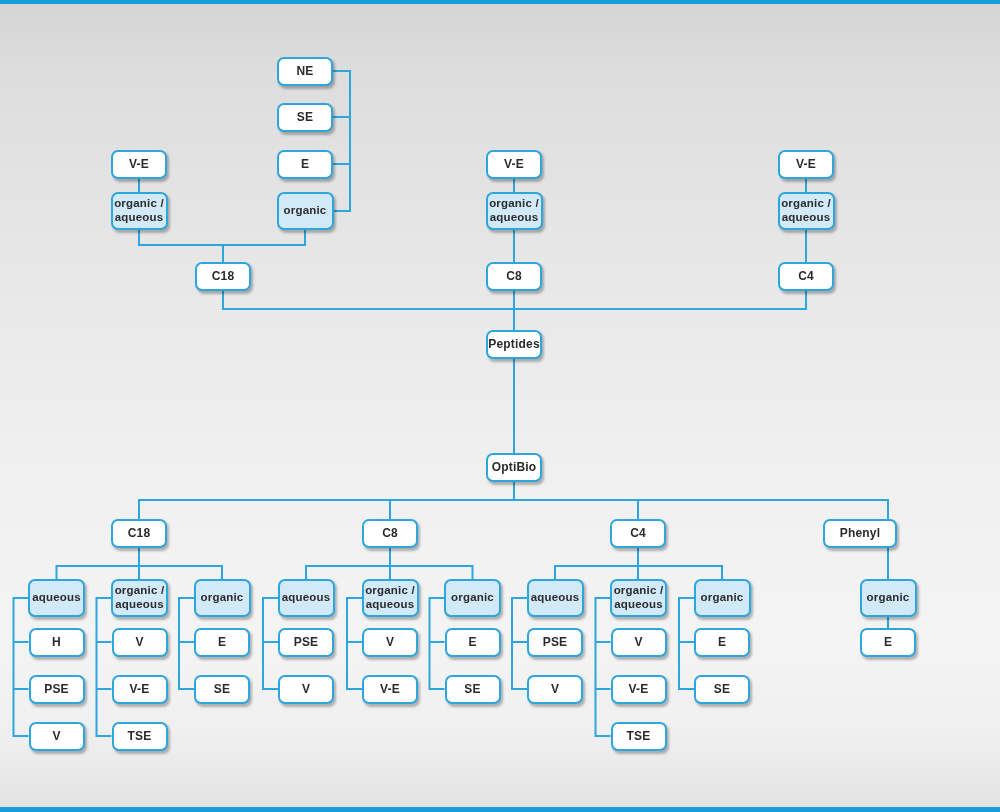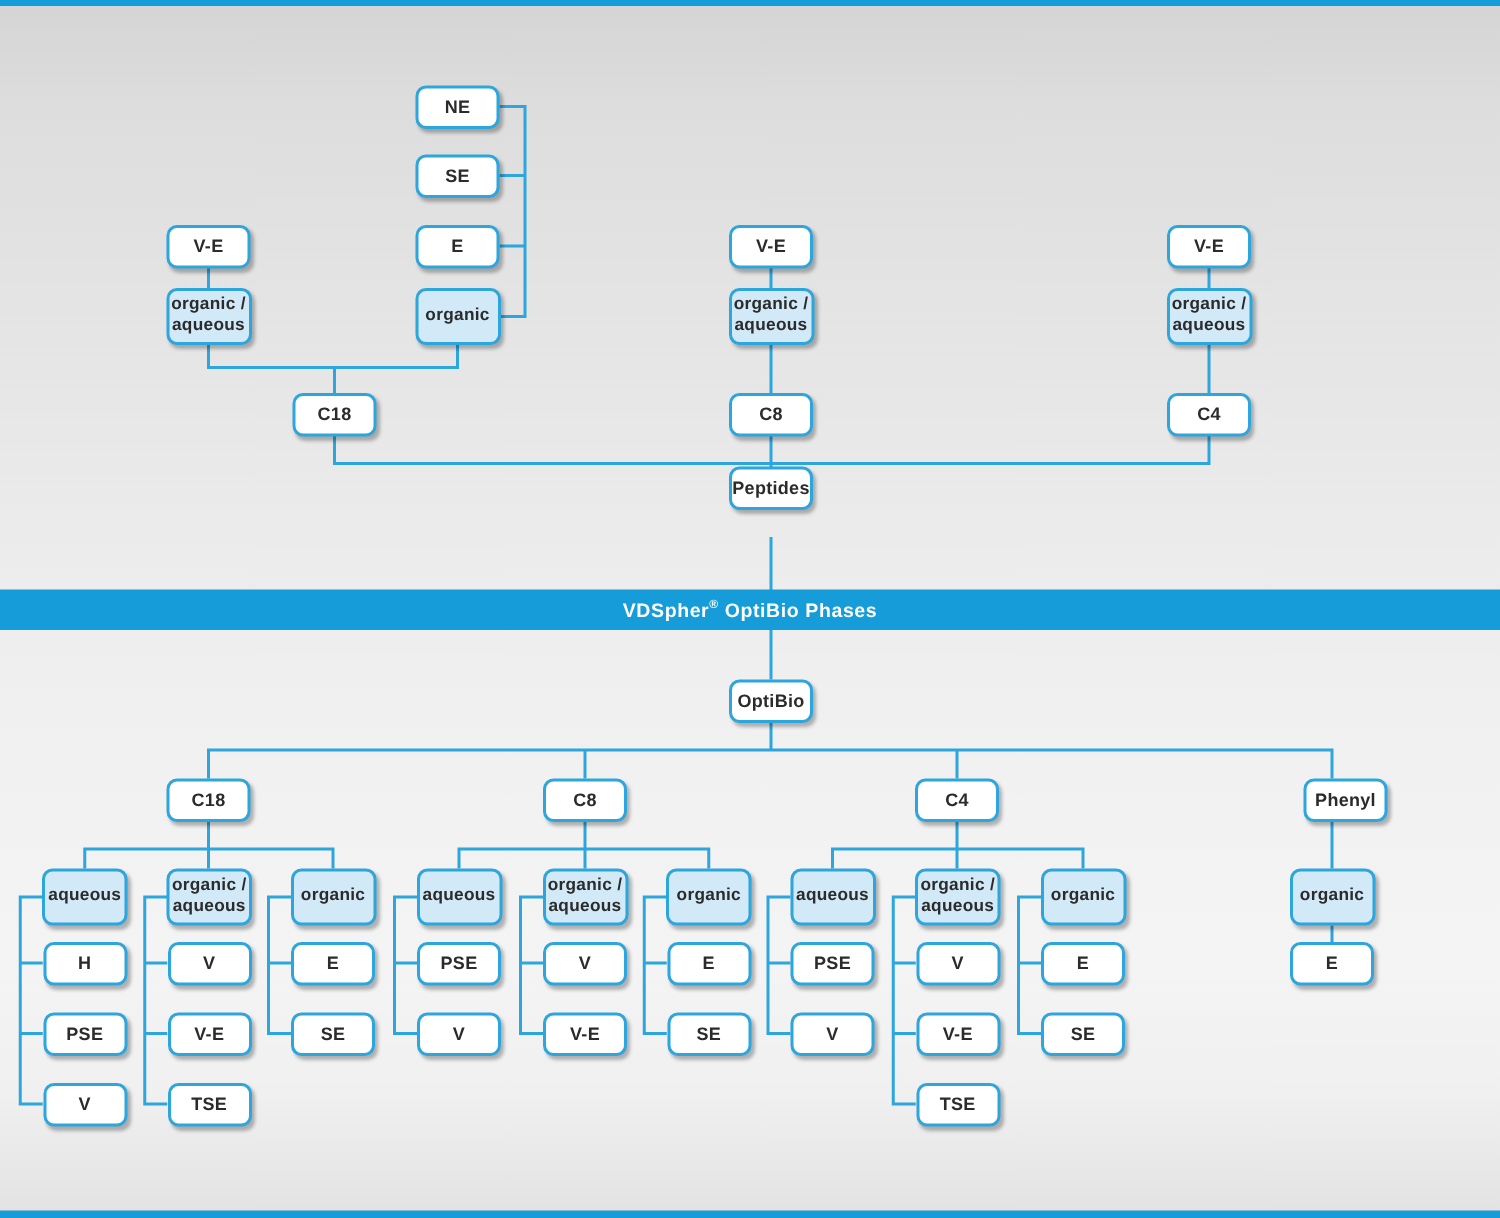--- a/index.html
+++ b/index.html
@@ -76,49 +76,44 @@
       <path d="M111.5 598 H96.5 V736 H111.5 M96.5 642 H111.5 M96.5 689 H111.5"></path>
       <path d="M194 598 H179 V689 H194 M179 642 H194"></path>
       <path d="M278 598 H263 V689 H278 M263 642 H278"></path>
       <path d="M362 598 H347 V689 H362 M347 642 H362"></path>
       <path d="M444.5 598 H429.5 V689 H444.5 M429.5 642 H444.5"></path>
       <path d="M527 598 H512 V689 H527 M512 642 H527"></path>
       <path d="M610.5 598 H595.5 V736 H610.5 M595.5 642 H610.5 M595.5 689 H610.5"></path>
       <path d="M694 598 H679 V689 H694 M679 642 H694"></path>
     </svg>
 
-  <div class="banner">
-    <span>VDSpher</span>
-      <sup>®</sup>
-      <span class="rest">OptiBio Phases</span>
-  </div>
 
   <div id="node-layer">
       <div class="node" style="left: 277px; top: 56.5px; width: 56px; height: 29px;">NE</div>
       <div class="node" style="left: 277px; top: 102.5px; width: 56px; height: 29px;">SE</div>
       <div class="node" style="left: 277px; top: 149.5px; width: 56px; height: 29px;">E</div>
       <div class="node category" style="left: 276.5px; top: 192px; width: 57px; height: 38px;">organic</div>
       <div class="node" style="left: 111px; top: 149.5px; width: 56px; height: 29px;">V-E</div>
       <div class="node category" style="left: 110.5px; top: 192px; width: 57px; height: 38px;">organic /
 aqueous</div>
       <div class="node" style="left: 195px; top: 261.5px; width: 56px; height: 29px;">C18</div>
       <div class="node" style="left: 486px; top: 149.5px; width: 56px; height: 29px;">V-E</div>
       <div class="node category" style="left: 485.5px; top: 192px; width: 57px; height: 38px;">organic /
 aqueous</div>
       <div class="node" style="left: 486px; top: 261.5px; width: 56px; height: 29px;">C8</div>
       <div class="node" style="left: 778px; top: 149.5px; width: 56px; height: 29px;">V-E</div>
       <div class="node category" style="left: 777.5px; top: 192px; width: 57px; height: 38px;">organic /
 aqueous</div>
       <div class="node" style="left: 778px; top: 261.5px; width: 56px; height: 29px;">C4</div>
-      <div class="node" style="left: 486px; top: 311px; width: 56px; height: 29px;">Peptides</div>
+      <div class="node" style="left: 486px; top: 330px; width: 56px; height: 29px;">Peptides</div>
       <div class="node" style="left: 486px; top: 452.5px; width: 56px; height: 29px;">OptiBio</div>
       <div class="node" style="left: 111px; top: 518.5px; width: 56px; height: 29px;">C18</div>
       <div class="node" style="left: 362px; top: 518.5px; width: 56px; height: 29px;">C8</div>
       <div class="node" style="left: 610px; top: 518.5px; width: 56px; height: 29px;">C4</div>
-      <div class="node" style="left: 869px; top: 518.5px; width: 56px; height: 29px;">Phenyl</div>
+      <div class="node" style="left: 823px; top: 518.5px; width: 74px; height: 29px;">Phenyl</div>
       <div class="node category" style="left: 28px; top: 579px; width: 57px; height: 38px;">aqueous</div>
       <div class="node category" style="left: 111px; top: 579px; width: 57px; height: 38px;">organic /
 aqueous</div>
       <div class="node category" style="left: 193.5px; top: 579px; width: 57px; height: 38px;">organic</div>
       <div class="node" style="left: 28.5px; top: 627.5px; width: 56px; height: 29px;">H</div>
       <div class="node" style="left: 28.5px; top: 674.5px; width: 56px; height: 29px;">PSE</div>
       <div class="node" style="left: 28.5px; top: 721.5px; width: 56px; height: 29px;">V</div>
       <div class="node" style="left: 111.5px; top: 627.5px; width: 56px; height: 29px;">V</div>
       <div class="node" style="left: 111.5px; top: 674.5px; width: 56px; height: 29px;">V-E</div>
       <div class="node" style="left: 111.5px; top: 721.5px; width: 56px; height: 29px;">TSE</div>

